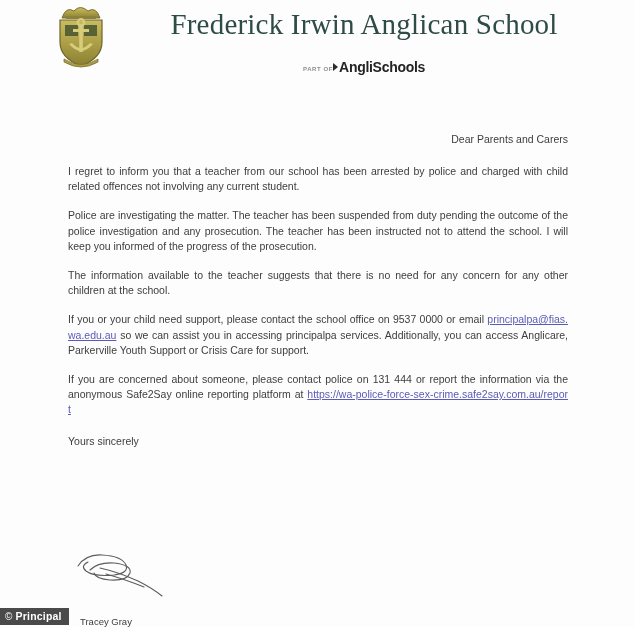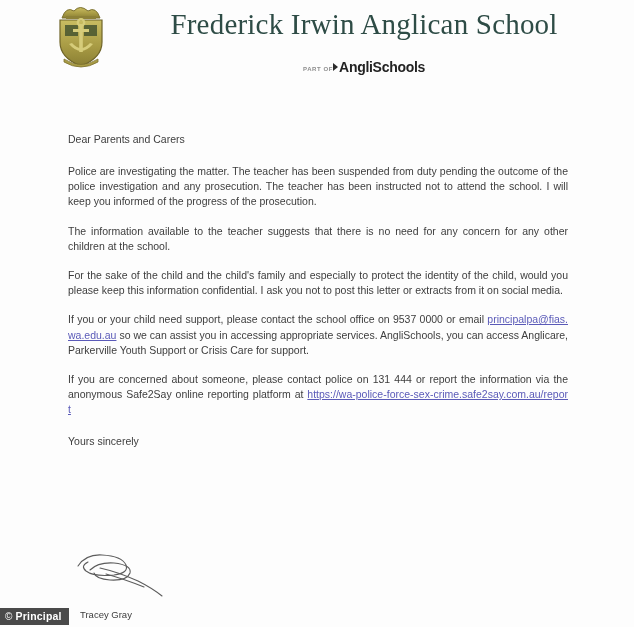--- a/index.html
+++ b/index.html
@@ -105,20 +105,21 @@
     top: 132px;
     width: 500px;
     color: #3a3a3a;
   }
 
   .salutation {
     font-size: 10.5px;
     line-height: 14px;
     margin-bottom: 18px;
     color: #3d3d3d;
+    text-align: right;
   }
 
   .para {
     font-size: 10.5px;
     line-height: 15.2px;
     text-align: justify;
     margin: 0 0 14px 0;
     color: #3d3d3d;
   }
 
@@ -149,21 +150,21 @@
 
   .signature-svg {
     display: block;
     margin-left: 2px;
   }
 
   .signer {
     font-size: 9.5px;
     line-height: 12px;
     color: #3d3d3d;
-    margin-top: 11px;
+    margin-top: 18px;
     padding-left: 12px;
   }
 
   
   .watermark {
     position: absolute;
     left: 0;
     bottom: 2px;
     height: 17px;
     padding: 0 7px 0 5px;
@@ -223,25 +224,25 @@
         <span class="angli-mark"></span>
         <span class="angli-name">AngliSchools</span>
       </div>
     </div>
   </div>
 
   <div class="letter">
 
     <div class="salutation">Dear Parents and Carers</div>
 
+    <p class="para">I regret to inform you that a teacher from our school has been arrested by police and charged with child related offences not involving any current student.</p>
     <p class="para">Police are investigating the matter. The teacher has been suspended from duty pending the outcome of the police investigation and any prosecution. The teacher has been instructed not to attend the school. I will keep you informed of the progress of the prosecution.</p>
     <p class="para">The information available to the teacher suggests that there is no need for any concern for any other children at the school.</p>
-    <p class="para">For the sake of the child and the child's family and especially to protect the identity of the child, would you please keep this information confidential. I ask you not to post this letter or extracts from it on social media.</p>
-
-    <p class="para"><span>If you or your child need support, please contact the school office on 9537 0000 or email </span><a class="link" href="#">principalpa@fias.wa.edu.au</a><span> so we can assist you in accessing appropriate services.  AngliSchools, you can access Anglicare, Parkerville Youth Support or Crisis Care for support.</span></p>
+
+    <p class="para"><span>If you or your child need support, please contact the school office on 9537 0000 or email </span><a class="link" href="#">principalpa@fias.wa.edu.au</a><span> so we can assist you in accessing principalpa services.  Additionally, you can access Anglicare, Parkerville Youth Support or Crisis Care for support.</span></p>
 
     <p class="para spaced"><span>If you are concerned about someone, please contact police on 131 444 or report the information via the anonymous Safe2Say online reporting platform at </span><a class="link" href="#">https://wa-police-force-sex-crime.safe2say.com.au/report</a></p>
 
 
     <div class="closing">Yours sincerely</div>
   </div>
 
   <div class="signature-block">
     <svg class="signature-svg" width="170" height="50" viewBox="0 0 170 50" aria-hidden="true">
       <g fill="none" stroke="#5c5c5c" stroke-width="1.1" stroke-linecap="round">

